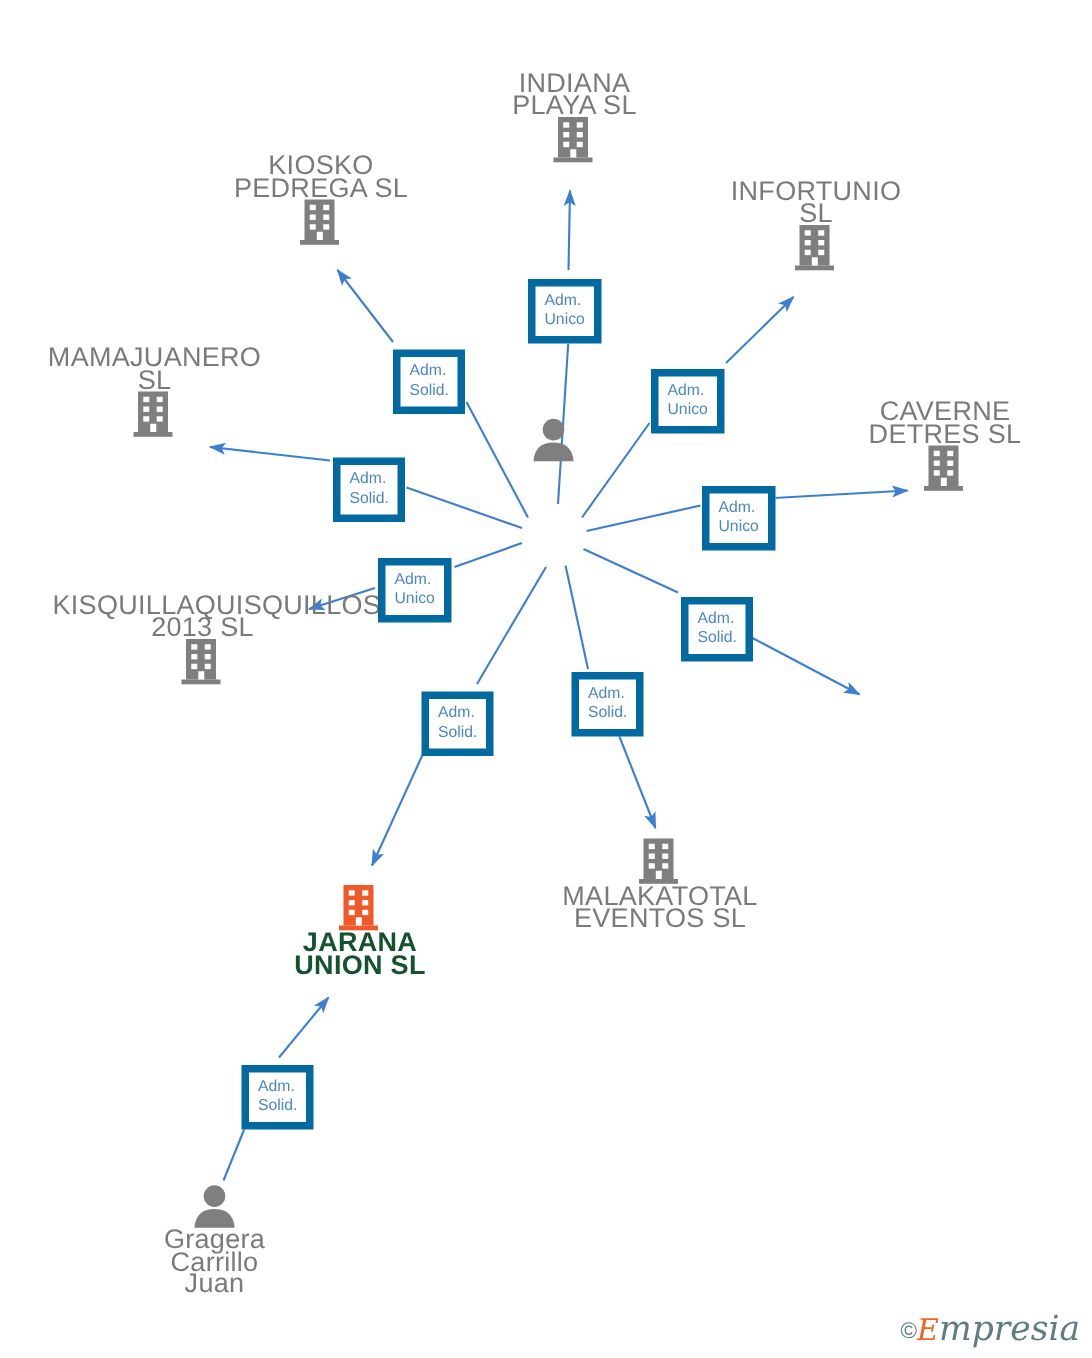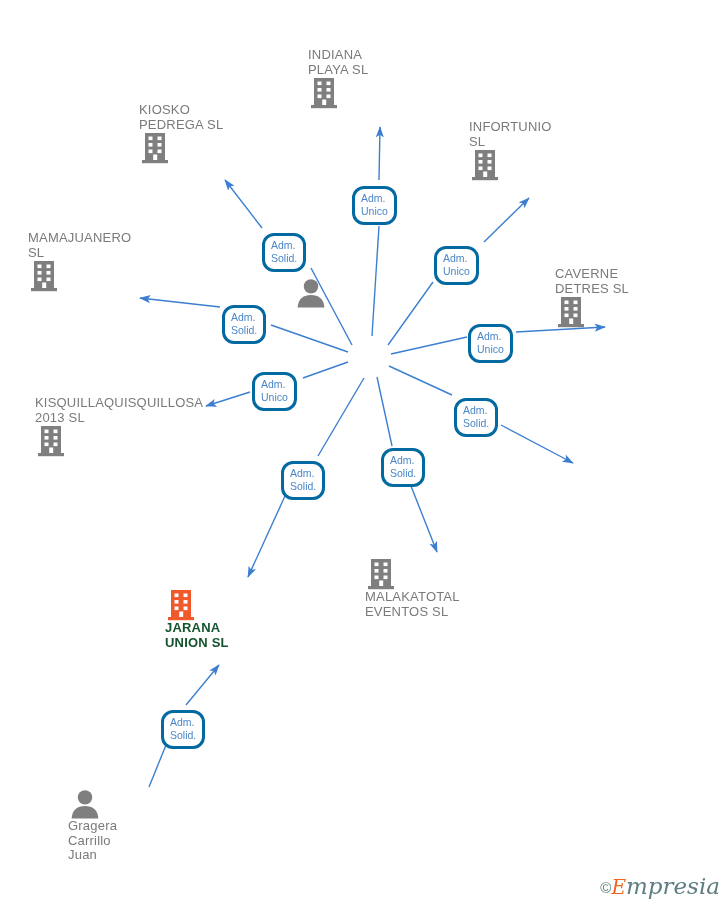--- a/index.html
+++ b/index.html
@@ -19,44 +19,44 @@
     position: absolute;
     left: 0;
     top: 0;
     width: 728px;
     height: 905px;
   }
   .node {
     position: absolute;
     width: 150px;
     margin-left: -75px;
-    text-align: left;
+    text-align: center;
     color: #7a7a7a;
-    font-size: 13px;
+    font-size: 18px;
     line-height: 14.5px;
     letter-spacing: 0.2px;
     z-index: 3;
   }
   .node .glyph {
     display: block;
     line-height: 0;
   }
   .node .caption {
     display: block;
     white-space: pre-line;
   }
   .node.center-company .caption {
     font-weight: bold;
     color: #14532d;
   }
   .edge-label {
     position: absolute;
     box-sizing: border-box;
-    border: 3px solid #0369a1;
-    border-radius: 12px;
+    border: 5px solid #0369a1;
+    border-radius: 0;
     background: #ffffff;
     color: #4a86c8;
     font-size: 10.5px;
     line-height: 13px;
     padding: 3px 6px 4px 6px;
     text-align: left;
     white-space: pre-line;
     z-index: 4;
   }
   #watermark {

